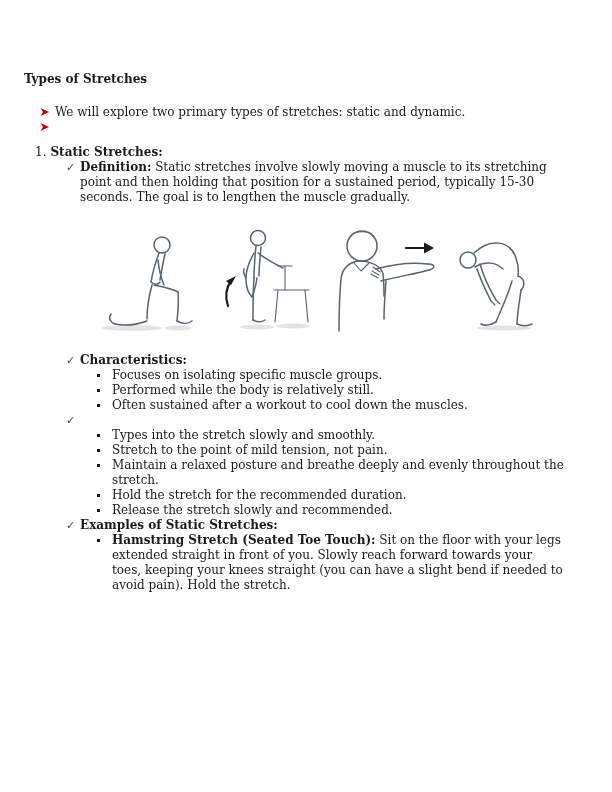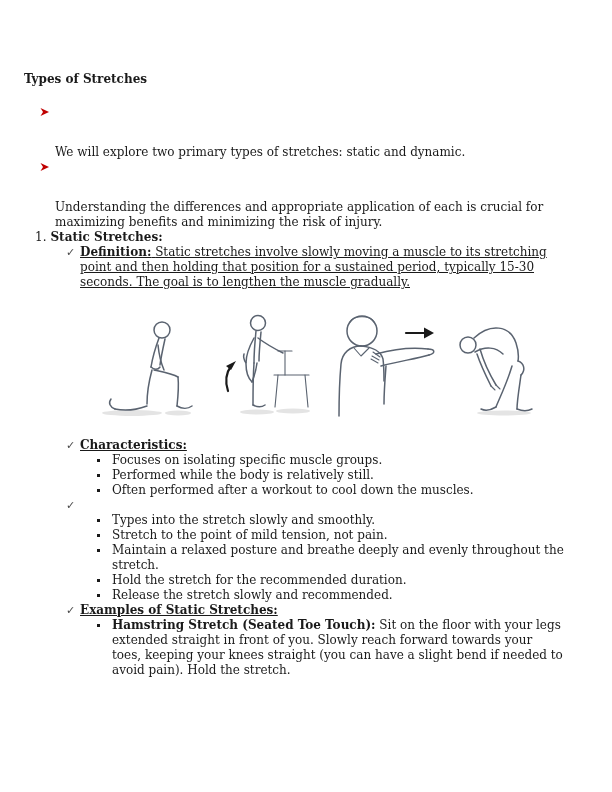--- a/index.html
+++ b/index.html
@@ -17,35 +17,35 @@
     margin:72px 0 0 24px;
     font-size:12px; line-height:14px;
     font-weight:bold;
   }
   ul { list-style:none; margin:0; padding:0; }
 
   .intro { margin-top:19px; }
   .intro li { display:flex; margin-left:40px; }
   .marker-col { flex:0 0 15px; }
   .arrow-ic { display:block; width:10px; height:10px; margin-top:2px; }
-  .intro .body { width:505px;margin-top:40px; }
-
-  .num-heading { margin:0 0 0 35px; }
+  .intro .body { width:505px; }
+
+  .num-heading { margin:13px 0 0 35px; }
   .num { margin-right:4px; }
   .bold { font-weight:bold; }
 
   .check-row { display:flex; margin-left:66px; }
   .check-row.gap-top { margin-top:19px; }
   .check {
     flex:0 0 14px;
     font-family:"DejaVu Sans", sans-serif;
     font-size:11px; line-height:15px;
     color:#4a4a4a;
   }
-  .check-row .body { width:484px;text-decoration:underline; }
+  .check-row .body { width:484px; }
 
   .squares li { display:flex; margin-left:97px; }
   .sq-col { flex:0 0 15px; }
   .sqm { display:block; width:3px; height:3px; background:#1a1a1a; margin-top:6px; }
   .squares .body { width:452px; }
 
   .figure-strip {
     display:flex; align-items:flex-end; gap:8px;
     margin:21px 0 0 74px;
     height:108px;
@@ -72,21 +72,20 @@
           </svg>
       </span>
       <span class="body">We will explore two primary types of stretches: static and dynamic.</span>
     </li>
     <li>
       <span class="marker-col">
         <svg class="arrow-ic" viewBox="0 0 10 10">
             <polygon points="0.5,1 9,5 0.5,9 3,5" fill="#C00000"></polygon>
           </svg>
       </span>
-      <span class="body">Understanding the differences and appropriate application of each is crucial for maximizing benefits and minimizing the risk of injury.</span>
     </li>
   </ul>
 
   <div class="num-heading">
     <span class="num">1.</span><span class="bold">Static Stretches:</span>
   </div>
 
   <div class="check-row">
     <span class="check">✓</span>
     <div class="body">
@@ -184,21 +183,21 @@
     <li>
       <span class="sq-col">
           <i class="sqm"></i>
         </span>
       <span class="body">Performed while the body is relatively still.</span>
     </li>
     <li>
       <span class="sq-col">
           <i class="sqm"></i>
         </span>
-      <span class="body">Often performed after a workout to cool down the muscles.</span>
+      <span class="body">Often sustained after a workout to cool down the muscles.</span>
     </li>
   </ul>
 
   <div class="check-row">
     <span class="check">✓</span>
   </div>
   <ul class="squares">
     <li>
       <span class="sq-col">
           <i class="sqm"></i>

